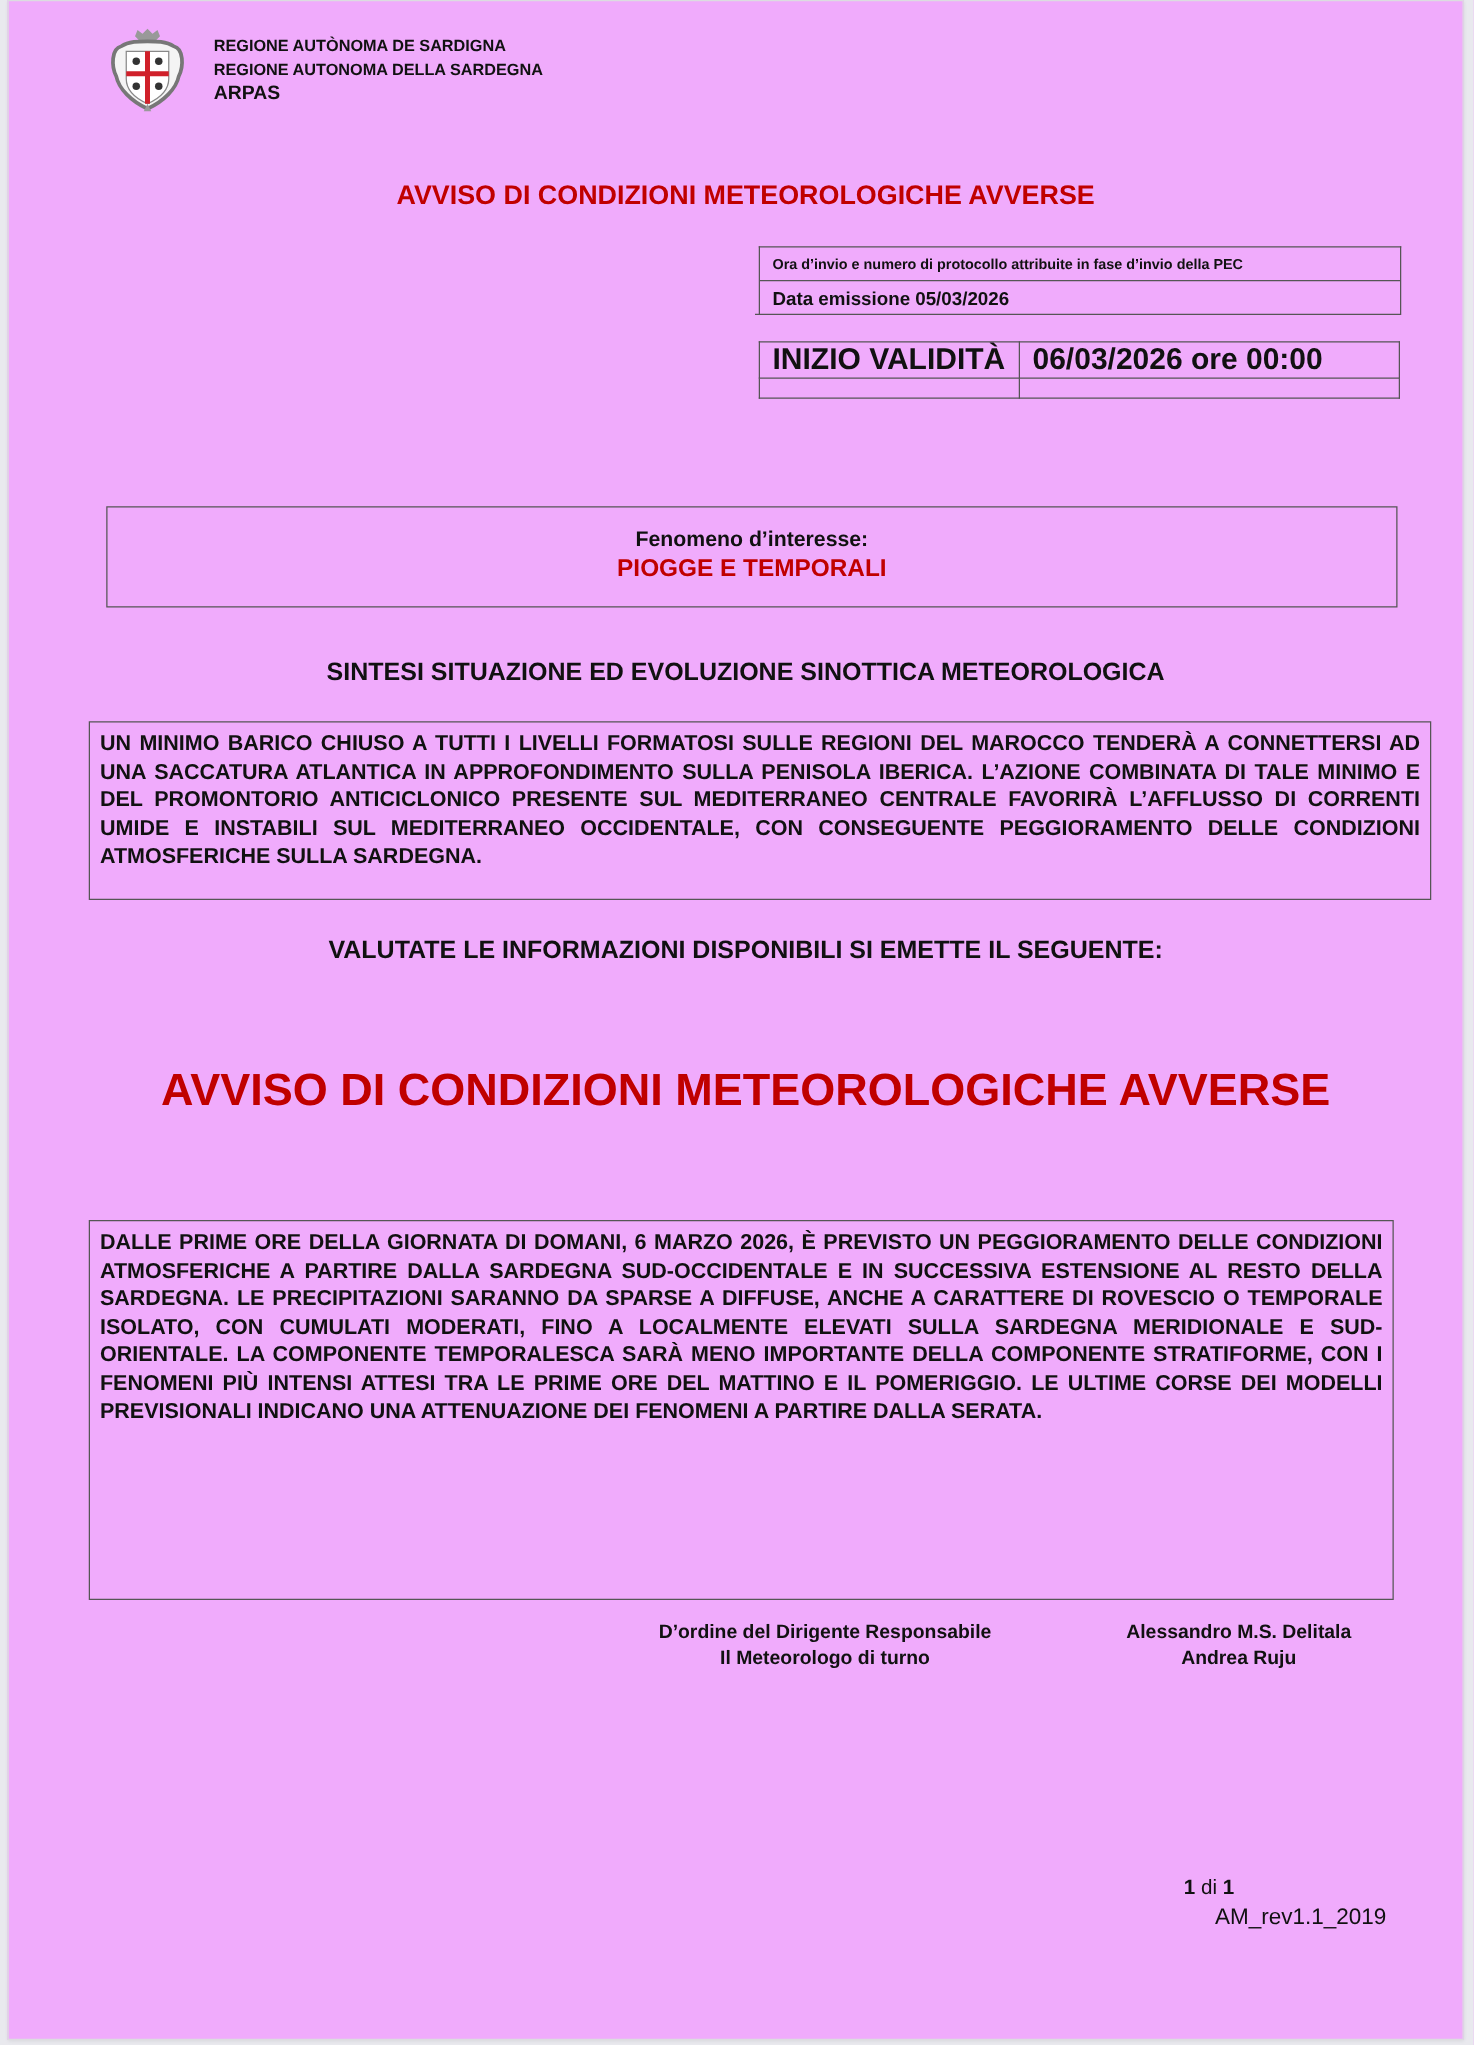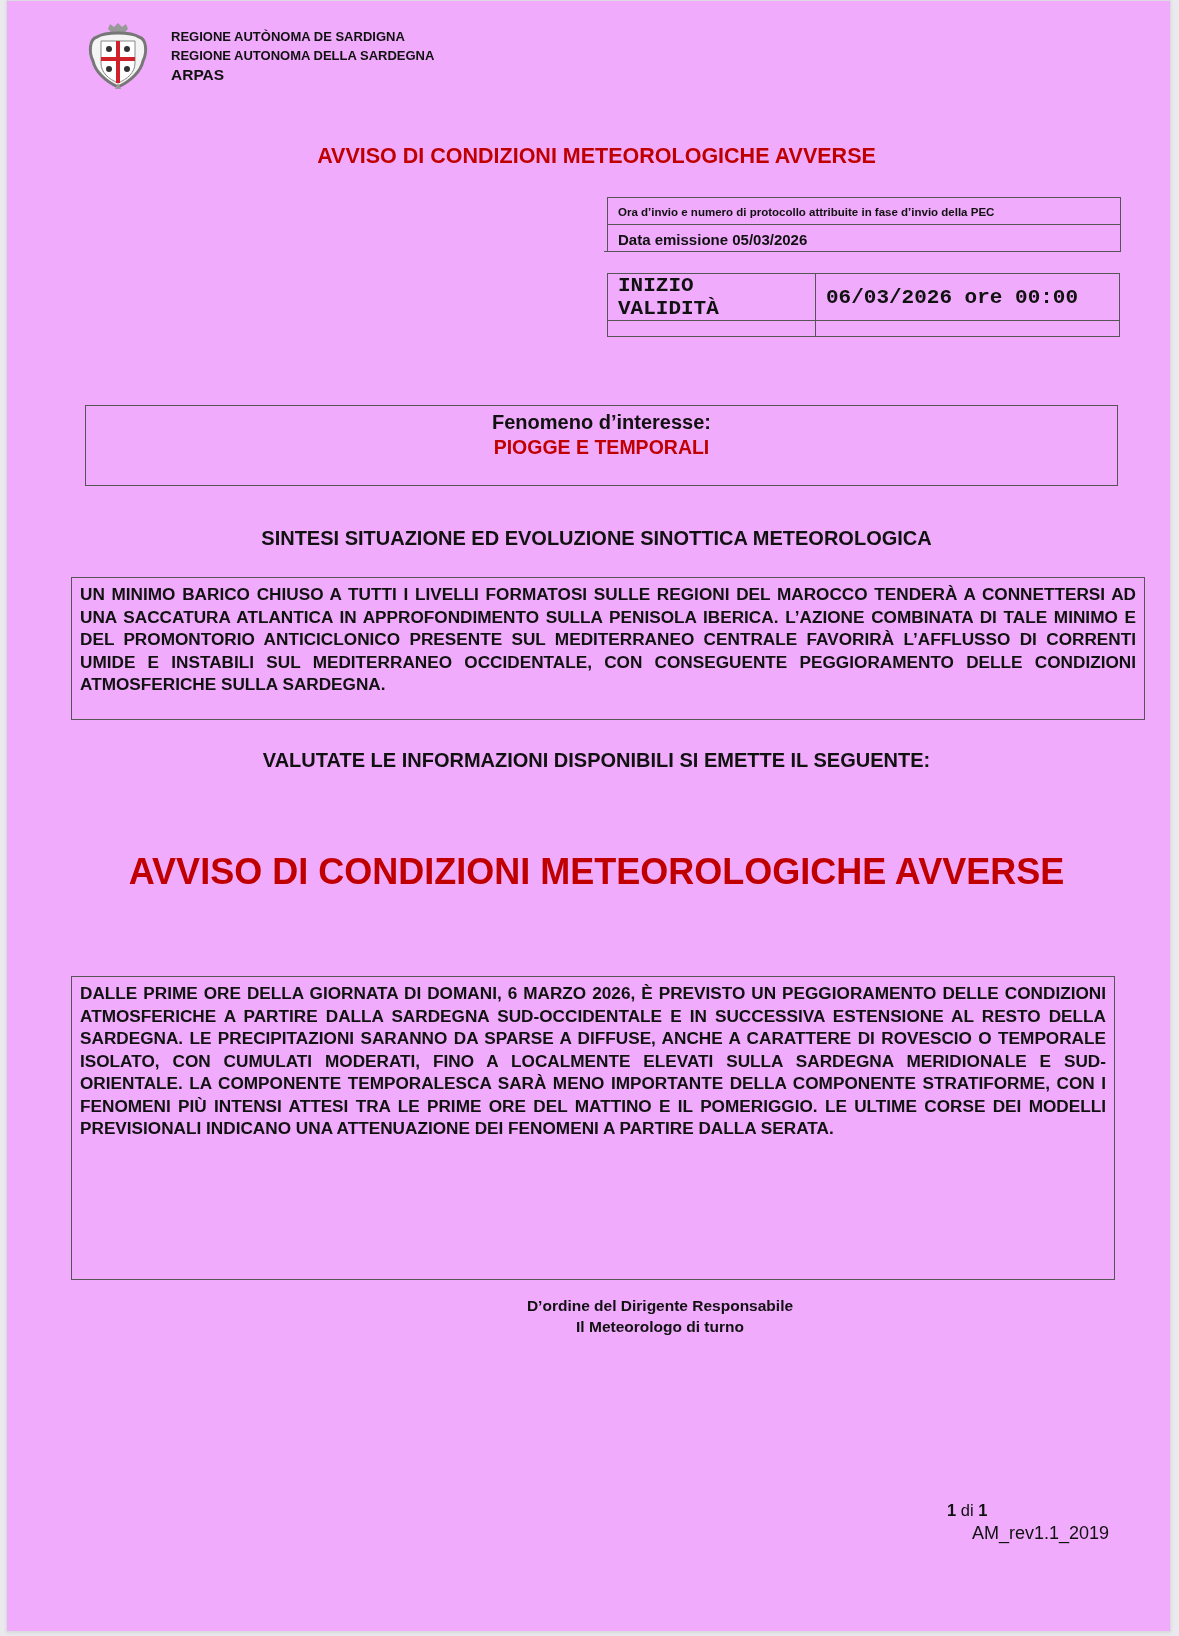--- a/index.html
+++ b/index.html
@@ -17,26 +17,26 @@
   .red { color:#c00000; }
   .logo { left:78px; top:18px; width:66px; height:72px; }
   .hdr-left { left:164px; top:26px; font-size:13px; line-height:19px; font-weight:bold; }
   .hdr-left .arpas { font-size:15.5px; }
   .hdr-right { left:578px; top:35px; font-size:19px; font-weight:bold; }
   .title1 { left:0; width:1179px; top:143px; text-align:center; font-size:21.5px; font-weight:bold; }
   .prot { left:600px; top:196px; width:512px; border:1px solid #555; border-bottom:none; }
   .prot .r1 { height:27px; border-bottom:1px solid #555; font-size:11.5px; font-weight:bold; padding:8px 0 0 10px; box-sizing:border-box; }
   .prot .r2 { height:27px; font-size:15px; font-weight:bold; padding:6px 0 0 10px; box-sizing:border-box; border-bottom:1px solid #555; margin-left:-4px; padding-left:14px; }
   table.valid { position:absolute; left:600px; top:272px; width:513px; border-collapse:collapse; }
-  table.valid td { border:1.5px solid #555; font-weight:bold; font-size:21px; padding:0 10px;font-family:Liberation Mono, monospace; }
+  table.valid td { border:1.5px solid #555; font-weight:bold; font-size:24px; padding:0 10px; }
   table.valid tr.main td { height:28px; }
   table.valid tr.spacer td { height:15px; }
   table.valid td.lbl { width:187px; }
   .fen { left:78px; top:404px; width:1033px; height:81px; border:1.5px solid #555; text-align:center; box-sizing:border-box; }
-  .fen .l1 { font-size:20px; font-weight:bold; margin-top:5px; }
+  .fen .l1 { font-size:17px; font-weight:bold; margin-top:16px; }
   .fen .l2 { font-size:19.5px; font-weight:bold; margin-top:2px; }
   .sec { left:0; width:1179px; text-align:center; font-size:20px; font-weight:bold; }
   .box { border:1.5px solid #555; box-sizing:border-box; font-weight:bold; font-size:17.2px; line-height:22.5px; text-align:justify; padding:5px 8px 0 8px; }
   .box1 { left:64px; top:576px; width:1074px; height:143px; }
   .box2 { left:64px; top:975px; width:1044px; height:304px; }
   .title2 { left:0; width:1179px; top:850px; text-align:center; font-size:36px; font-weight:bold; }
   .sig-left { left:488px; top:1294px; width:330px; text-align:center; font-size:15.5px; font-weight:bold; line-height:21px; }
   .sig-right { left:868px; top:1294px; width:232px; text-align:center; font-size:15.5px; font-weight:bold; line-height:21px; }
   .pageno { left:940px; top:1500px; width:162px; text-align:left; font-size:16.5px; }
   .rev { left:940px; top:1522px; width:162px; text-align:right; font-size:18px; }
@@ -100,19 +100,23 @@
   <div class="abs sec" style="top:748px;">VALUTATE LE INFORMAZIONI DISPONIBILI SI EMETTE IL SEGUENTE:</div>
 
   <div class="abs title2 red">AVVISO DI CONDIZIONI METEOROLOGICHE AVVERSE</div>
 
   <div class="abs box box2">DALLE PRIME ORE DELLA GIORNATA DI DOMANI, 6 MARZO 2026, È PREVISTO UN PEGGIORAMENTO DELLE CONDIZIONI ATMOSFERICHE A PARTIRE DALLA SARDEGNA SUD-OCCIDENTALE E IN SUCCESSIVA ESTENSIONE AL RESTO DELLA SARDEGNA. LE PRECIPITAZIONI SARANNO DA SPARSE A DIFFUSE, ANCHE A CARATTERE DI ROVESCIO O TEMPORALE ISOLATO, CON CUMULATI MODERATI, FINO A LOCALMENTE ELEVATI SULLA SARDEGNA MERIDIONALE E SUD-ORIENTALE. LA COMPONENTE TEMPORALESCA SARÀ MENO IMPORTANTE DELLA COMPONENTE STRATIFORME, CON I FENOMENI PIÙ INTENSI ATTESI TRA LE PRIME ORE DEL MATTINO E IL POMERIGGIO. LE ULTIME CORSE DEI MODELLI PREVISIONALI INDICANO UNA ATTENUAZIONE DEI FENOMENI A PARTIRE DALLA SERATA.</div>
 
   <div class="abs sig-left">
     <div>D’ordine del Dirigente Responsabile</div>
     <div>Il Meteorologo di turno</div>
   </div>
+  <div class="abs sig-right">
+    <div>Alessandro M.S. Delitala</div>
+    <div>Andrea Ruju</div>
+  </div>
 
   <div class="abs pageno">
     <b>1</b><span> di </span><b>1</b>
   </div>
   <div class="abs rev">AM_rev1.1_2019</div>
 
 </div>
 
 </body></html>

